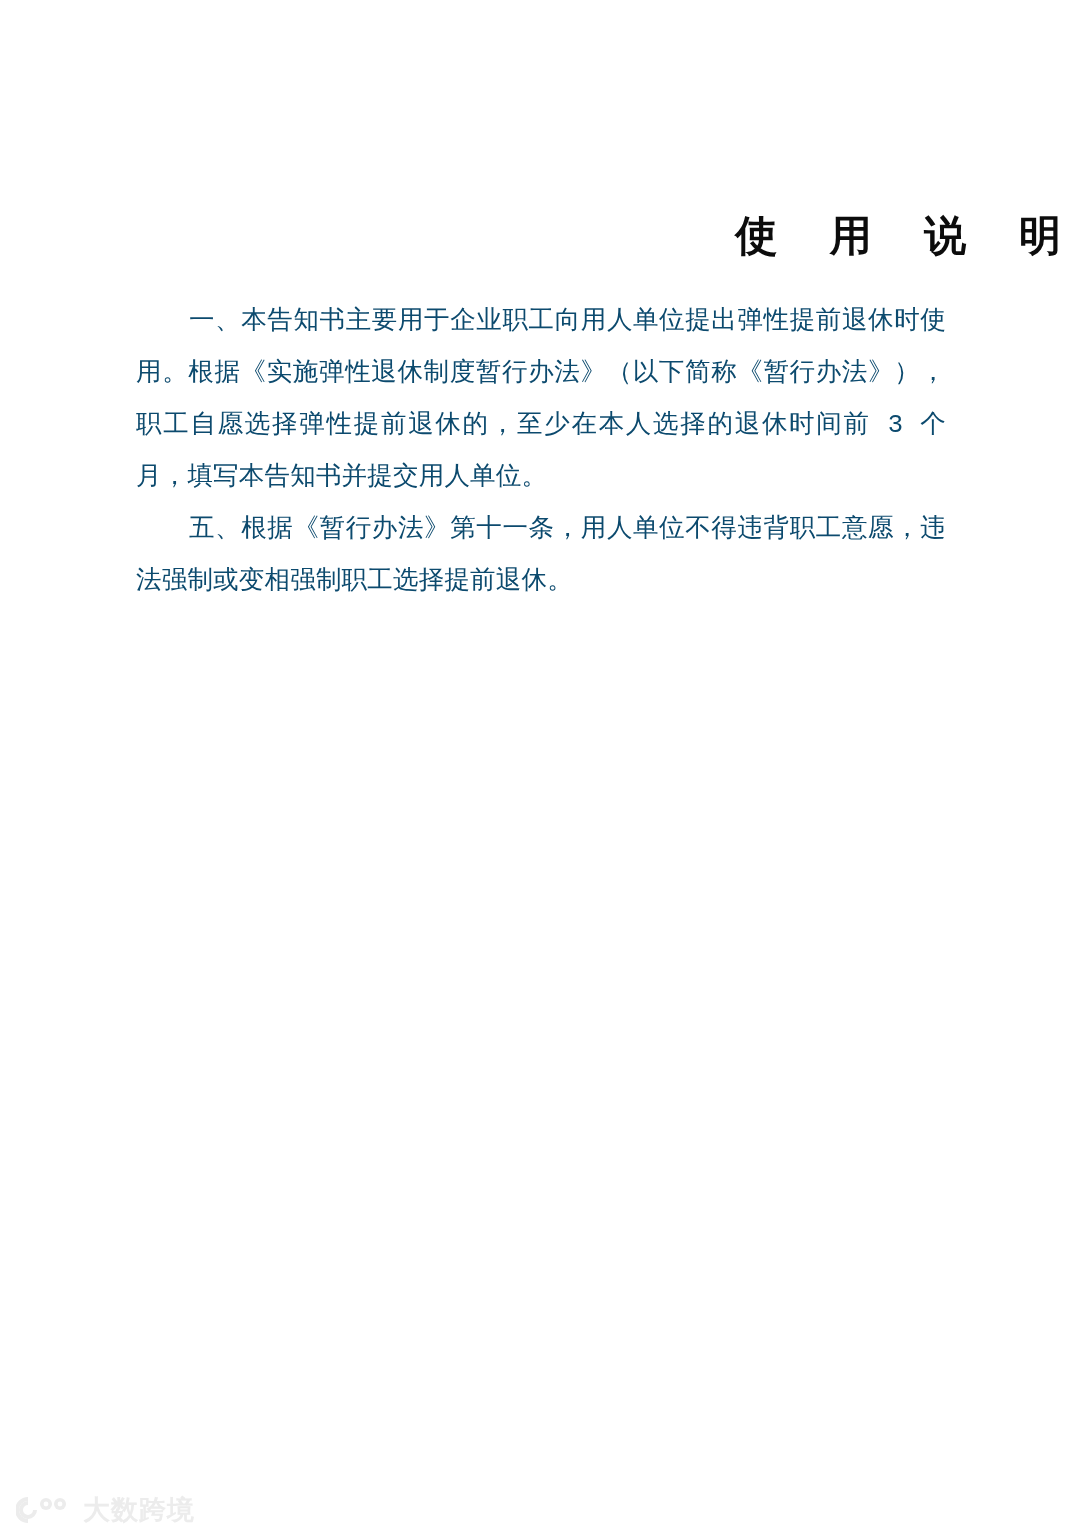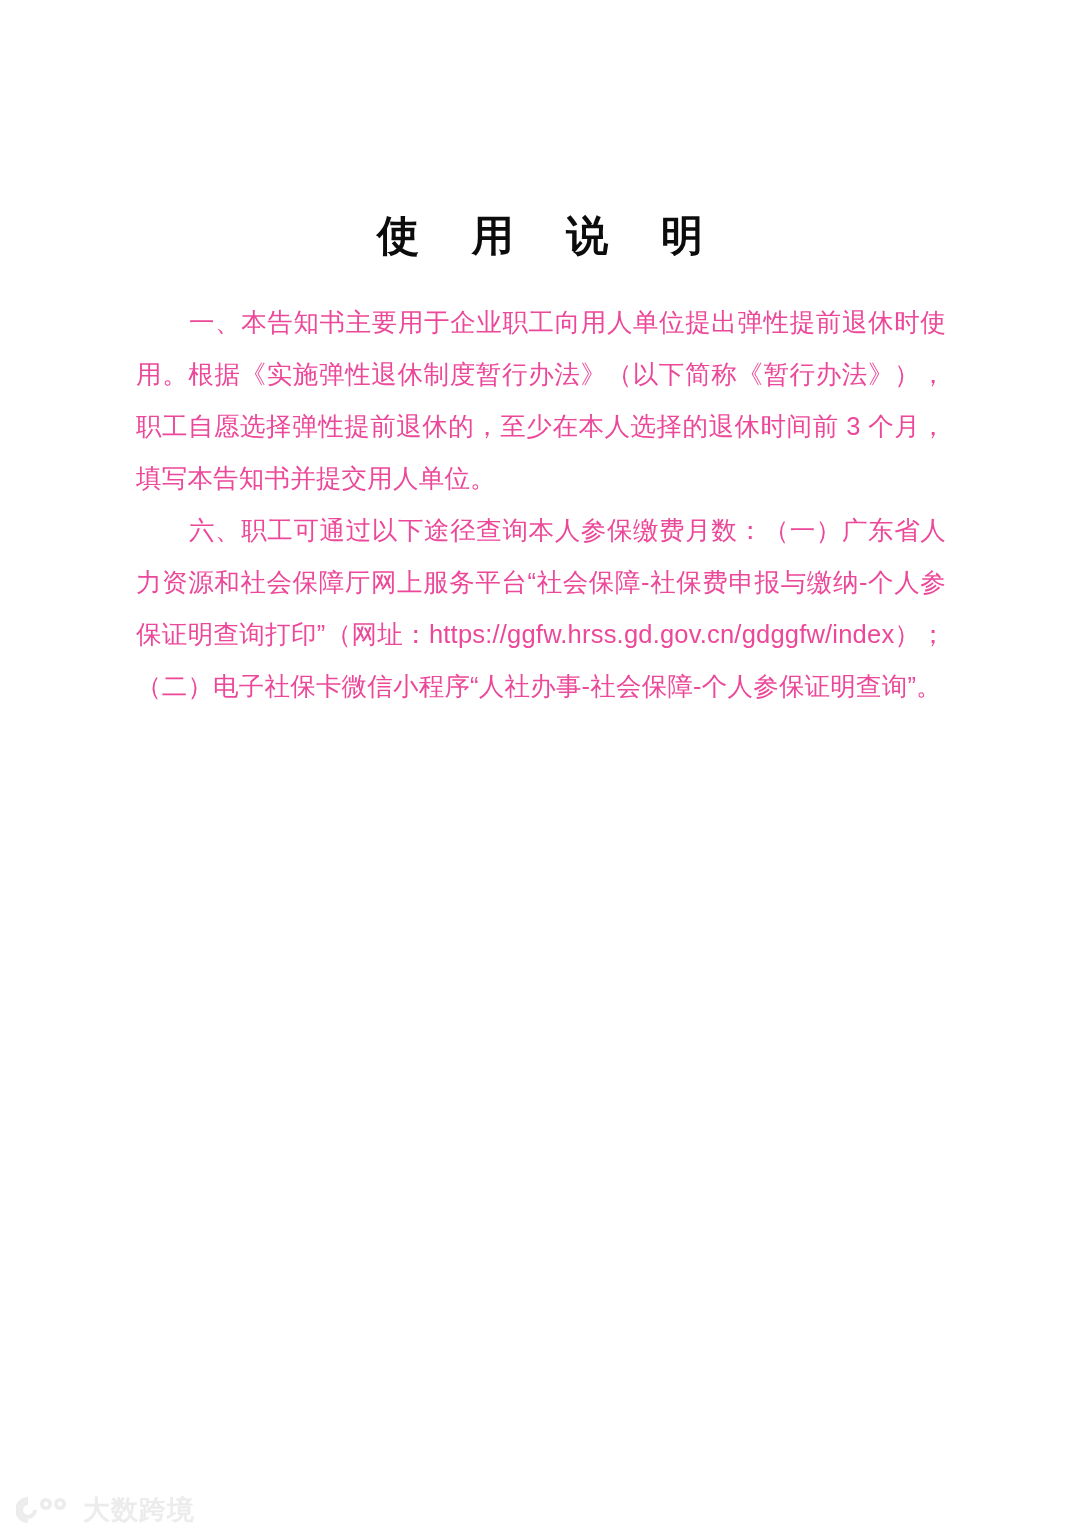--- a/index.html
+++ b/index.html
@@ -24,47 +24,47 @@
     height: 1527px;
     background: #ffffff;
   }
 
   
   .doc-title {
     position: absolute;
     left: 0;
     top: 182px;
     width: 1080px;
-    text-align: center;
+    text-align: right;
     font-family: "DejaVu Serif", "Liberation Serif", serif;
     font-weight: bold;
     font-size: 42px;
     line-height: 52px;
     letter-spacing: 19px;
     text-indent: 19px;
     color: #0c0c0c;
   }
 
   
   .body-block {
     position: absolute;
     left: 136px;
     top: 296px;
     width: 810px;
   }
 
   .para {
-    font-family: Liberation Sans, sans-serif;
+    font-family: Liberation Mono, monospace;
     font-size: 25.5px;
     line-height: 52px;
     text-align: justify;
     text-justify: inter-character;
     text-indent: 53px;
     margin: 0 0 0 0;
-    color: #ec4899;
+    color: #0c4a6e;
     letter-spacing: 0.2px;
     word-break: break-all;
   }
 
   .para + .para {
     margin-top: 0px;
   }
 
   
   .para:last-child {
@@ -99,21 +99,21 @@
 </style>
 </head>
 <body>
 
 <div class="page">
 
   <h1 class="doc-title">使 用 说 明</h1>
 
   <div class="body-block">
     <p class="para">一、本告知书主要用于企业职工向用人单位提出弹性提前退休时使用。根据《实施弹性退休制度暂行办法》（以下简称《暂行办法》），职工自愿选择弹性提前退休的，至少在本人选择的退休时间前 3 个月，填写本告知书并提交用人单位。</p>
-    <p class="para">六、职工可通过以下途径查询本人参保缴费月数：（一）广东省人力资源和社会保障厅网上服务平台“社会保障-社保费申报与缴纳-个人参保证明查询打印”（网址：https://ggfw.hrss.gd.gov.cn/gdggfw/index）；（二）电子社保卡微信小程序“人社办事-社会保障-个人参保证明查询”。</p>
+    <p class="para">五、根据《暂行办法》第十一条，用人单位不得违背职工意愿，违法强制或变相强制职工选择提前退休。</p>
   </div>
 
   <div class="watermark">
     <span class="wm-mark-wrap">
       <svg class="wm-mark" viewBox="0 0 58 30" xmlns="http://www.w3.org/2000/svg" aria-hidden="true">
         <path d="M21 15 A9 9 0 1 1 12 6 L12 10 A5 5 0 1 0 17 15 Z" fill="#ececec"></path>
         <path d="M12 6 L12 2 A13 13 0 0 0 12 28 L12 24 A9 9 0 0 1 12 6 Z" fill="#ececec"></path>
         <circle cx="30" cy="9" r="6" fill="#ececec"></circle>
         <circle cx="30" cy="9" r="2.4" fill="#ffffff"></circle>
         <circle cx="44" cy="9" r="6" fill="#ececec"></circle>

